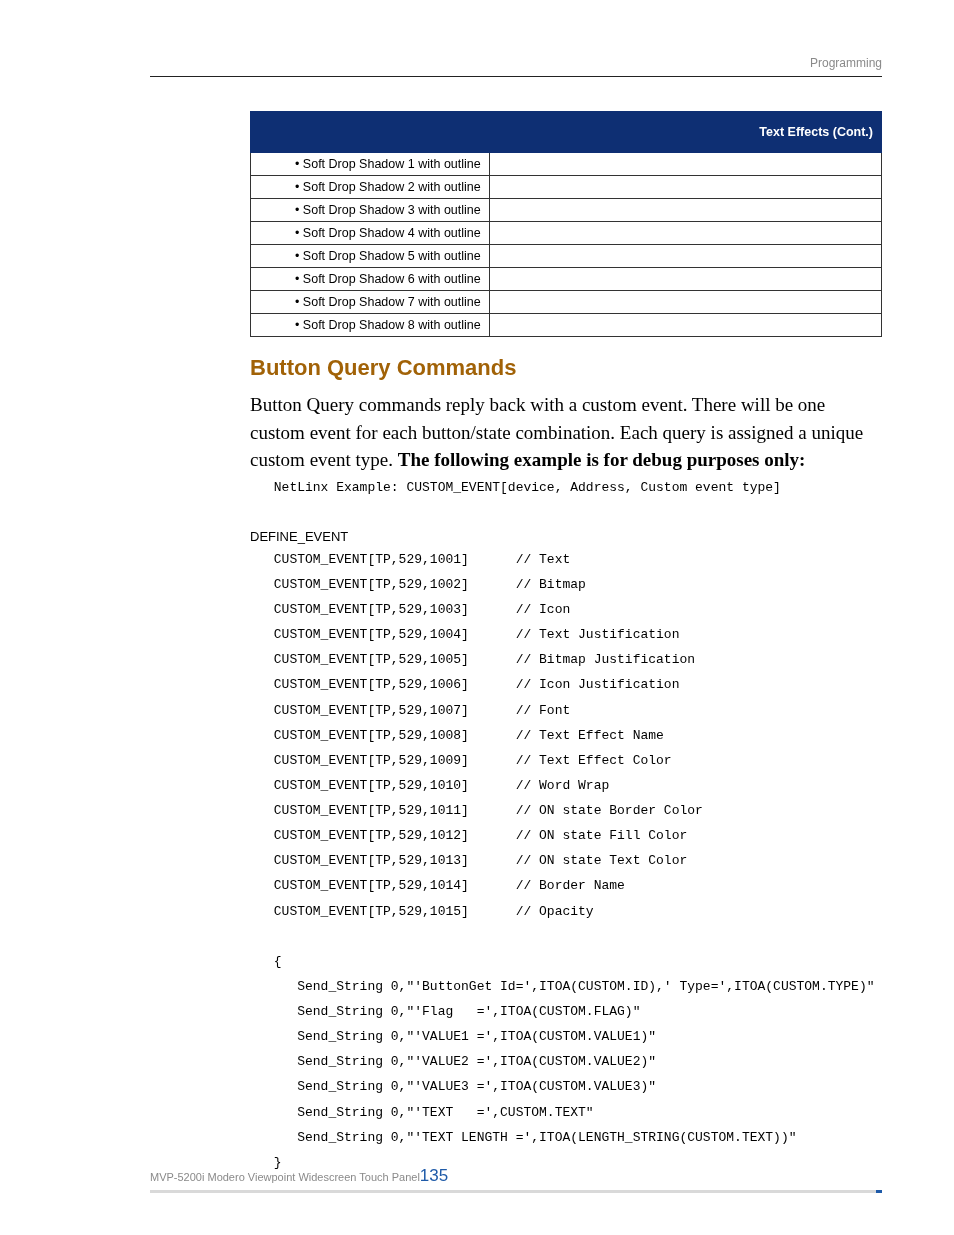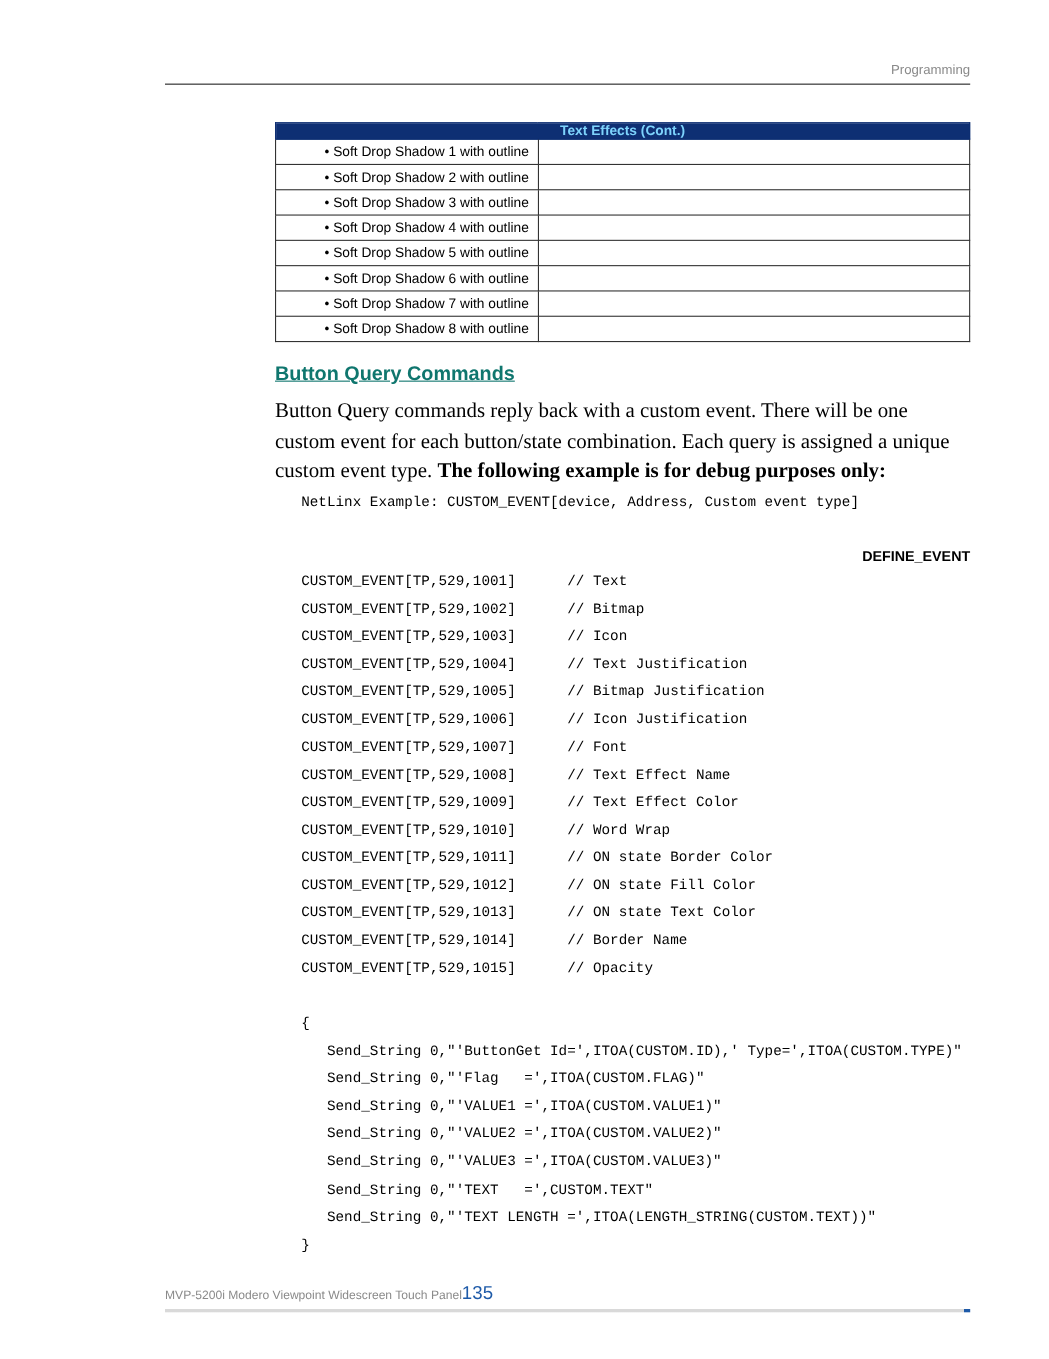--- a/index.html
+++ b/index.html
@@ -26,63 +26,61 @@
     margin-left: 100px;
   }
   table.effects {
     border-collapse: collapse;
     width: 100%;
     font-family: Arial, Helvetica, sans-serif;
     font-size: 12.5px;
   }
   table.effects th {
     background: #0e2f73;
-    color: #7dd3fc;
-    text-align: center;
+    color: #ffffff;
+    text-align: right;
     font-weight: bold;
-    padding: 0 8px;
+    padding: 13px 8px;
     border: 1px solid #0e2f73;
   }
   table.effects td {
     border: 1px solid #333;
     padding: 4px 8px;
     vertical-align: middle;
   }
   table.effects td.c1 { width: 176px; white-space: nowrap; padding-left: 44px; }
   table.effects td.c2 { }
   h2.heading {
     font-family: Arial, Helvetica, sans-serif;
-    color: #0f766e;
+    color: #a16207;
     font-weight: 600;
-    font-size: 18px;
+    font-size: 22px;
     margin-top: 18px;
     margin-bottom: 10px;
-    text-decoration: underline;
   }
   p.body {
     font-size: 19px;
     line-height: 1.45;
     margin-bottom: 2px;
   }
   p.body b { font-weight: bold; }
   .code {
     font-family: "Courier New", Courier, monospace;
     font-size: 13px;
     white-space: pre;
     line-height: 1.78;
     margin-top: 2px;
     margin-left: 16px;
   }
   .define {
     font-family: Arial, Helvetica, sans-serif;
     font-size: 13px;
-    font-weight: bold;
+    font-weight: normal;
     margin-top: 30px;
     margin-bottom: 4px;
-    text-align: right;
   }
   .footer {
     position: absolute;
     left: 150px;
     right: 72px;
     bottom: 42px;
   }
   .footer-line {
     display: flex;
     align-items: baseline;

